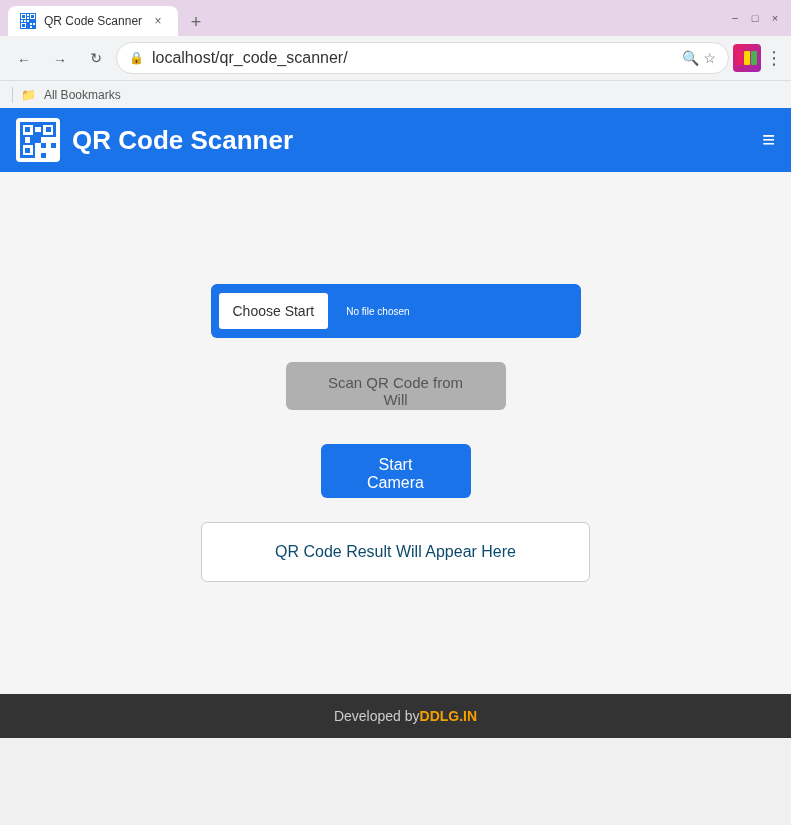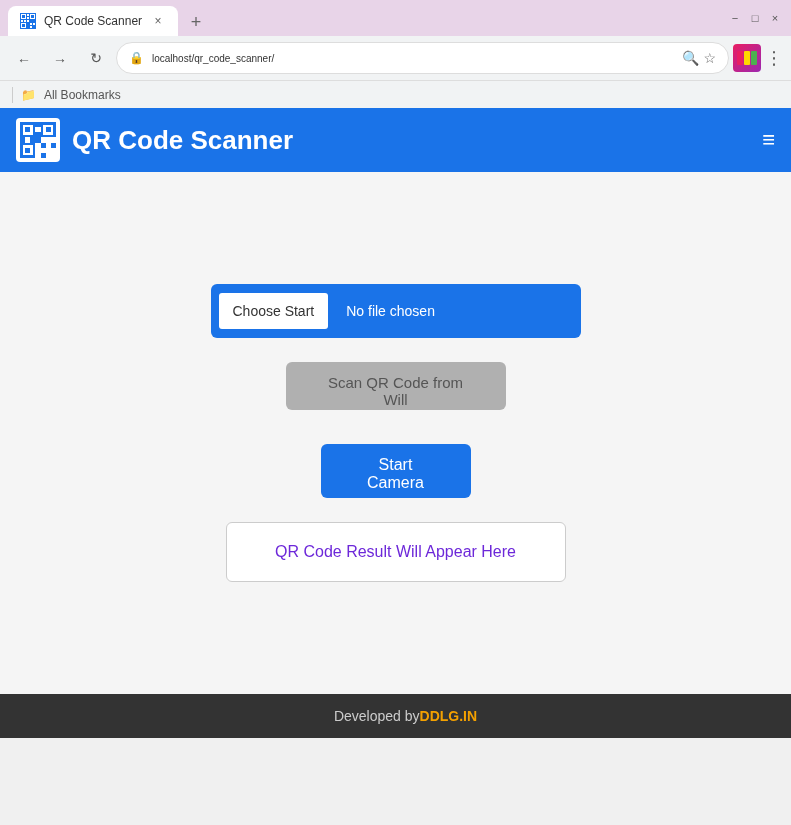--- a/index.html
+++ b/index.html
@@ -96,21 +96,21 @@
       background: white;
       border-radius: 20px;
       height: 32px;
       display: flex;
       align-items: center;
       padding: 0 12px;
       gap: 8px;
       border: 1px solid #ddd;
     }
     .address-lock { font-size: 12px; color: #555; }
-    .address-text { flex: 1; font-size: 10px; color: #333; }
+    .address-text { flex: 1; font-size: 16px; color: #333; }
     .address-icons { display: flex; gap: 4px; align-items: center; }
     .addr-icon { font-size: 14px; color: #666; cursor: pointer; }
     .profile-icon {
       width: 28px; height: 28px;
       background: linear-gradient(135deg, #e91e63, #9c27b0);
       border-radius: 4px;
       display: flex; align-items: center; justify-content: center;
       color: white; font-size: 10px; font-weight: bold;
     }
     .more-icon { font-size: 18px; color: #555; cursor: pointer; }
@@ -180,21 +180,21 @@
       border-radius: 3px;
       margin: 8px;
       cursor: pointer;
       white-space: nowrap;
       height: 36px;
       display: flex;
       align-items: center;
     }
     .no-file-text {
       color: white;
-      font-size: 14px;
+      font-size: 10px;
       padding-left: 10px;
     }
 
     .scan-btn {
       background: #b0b0b0;
       color: #555;
       border: none;
       border-radius: 6px;
       font-size: 15px;
       padding: 12px 30px;
@@ -215,23 +215,23 @@
       height: 54px;
       cursor: pointer;
       margin-top: 10px;
     }
 
     .result-box {
       background: white;
       border: 1px solid #ccc;
       border-radius: 6px;
       padding: 20px 30px;
-      width: 340px;
+      width: 389px;
       text-align: center;
-      color: #6d28d9;
+      color: #0c4a6e;
       font-size: 16px;
     }
 
     
     .app-footer {
       background: #333;
       height: 44px;
       display: flex;
       align-items: center;
       justify-content: center;

